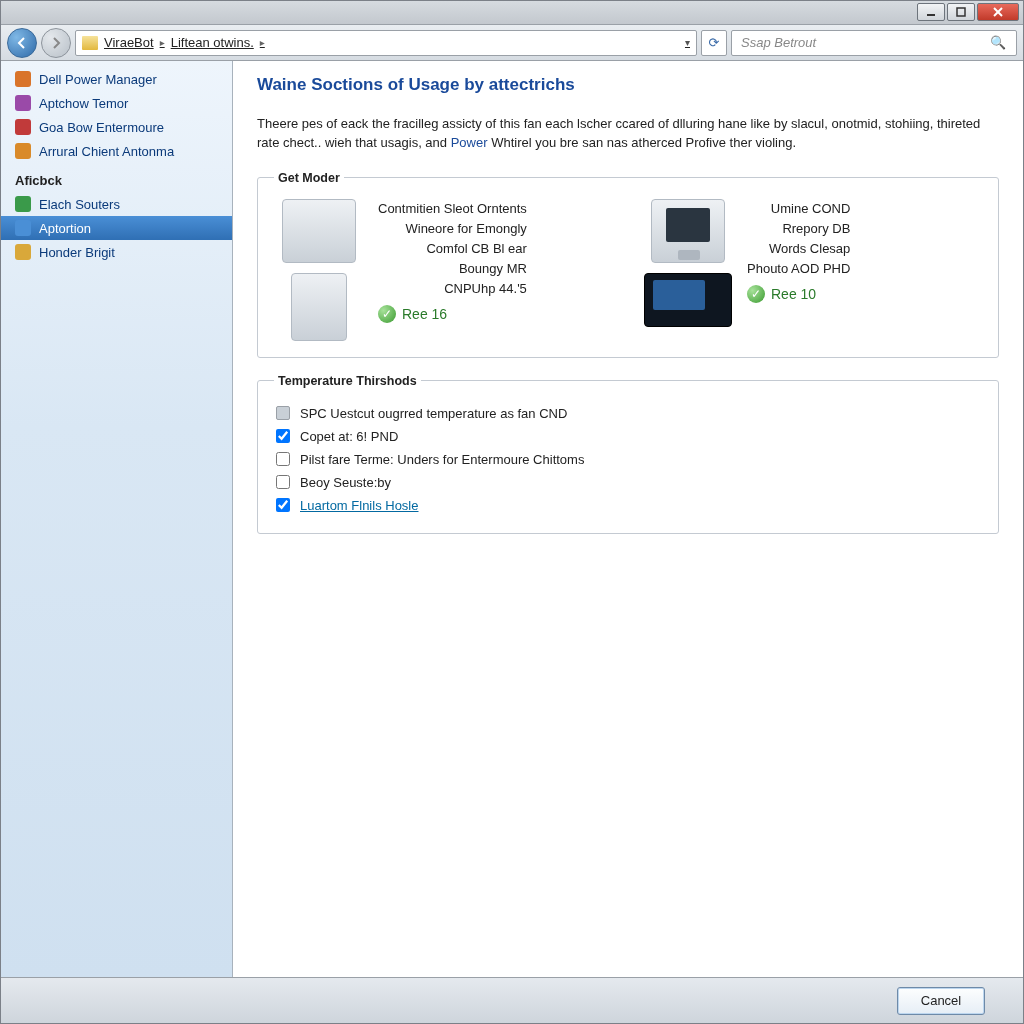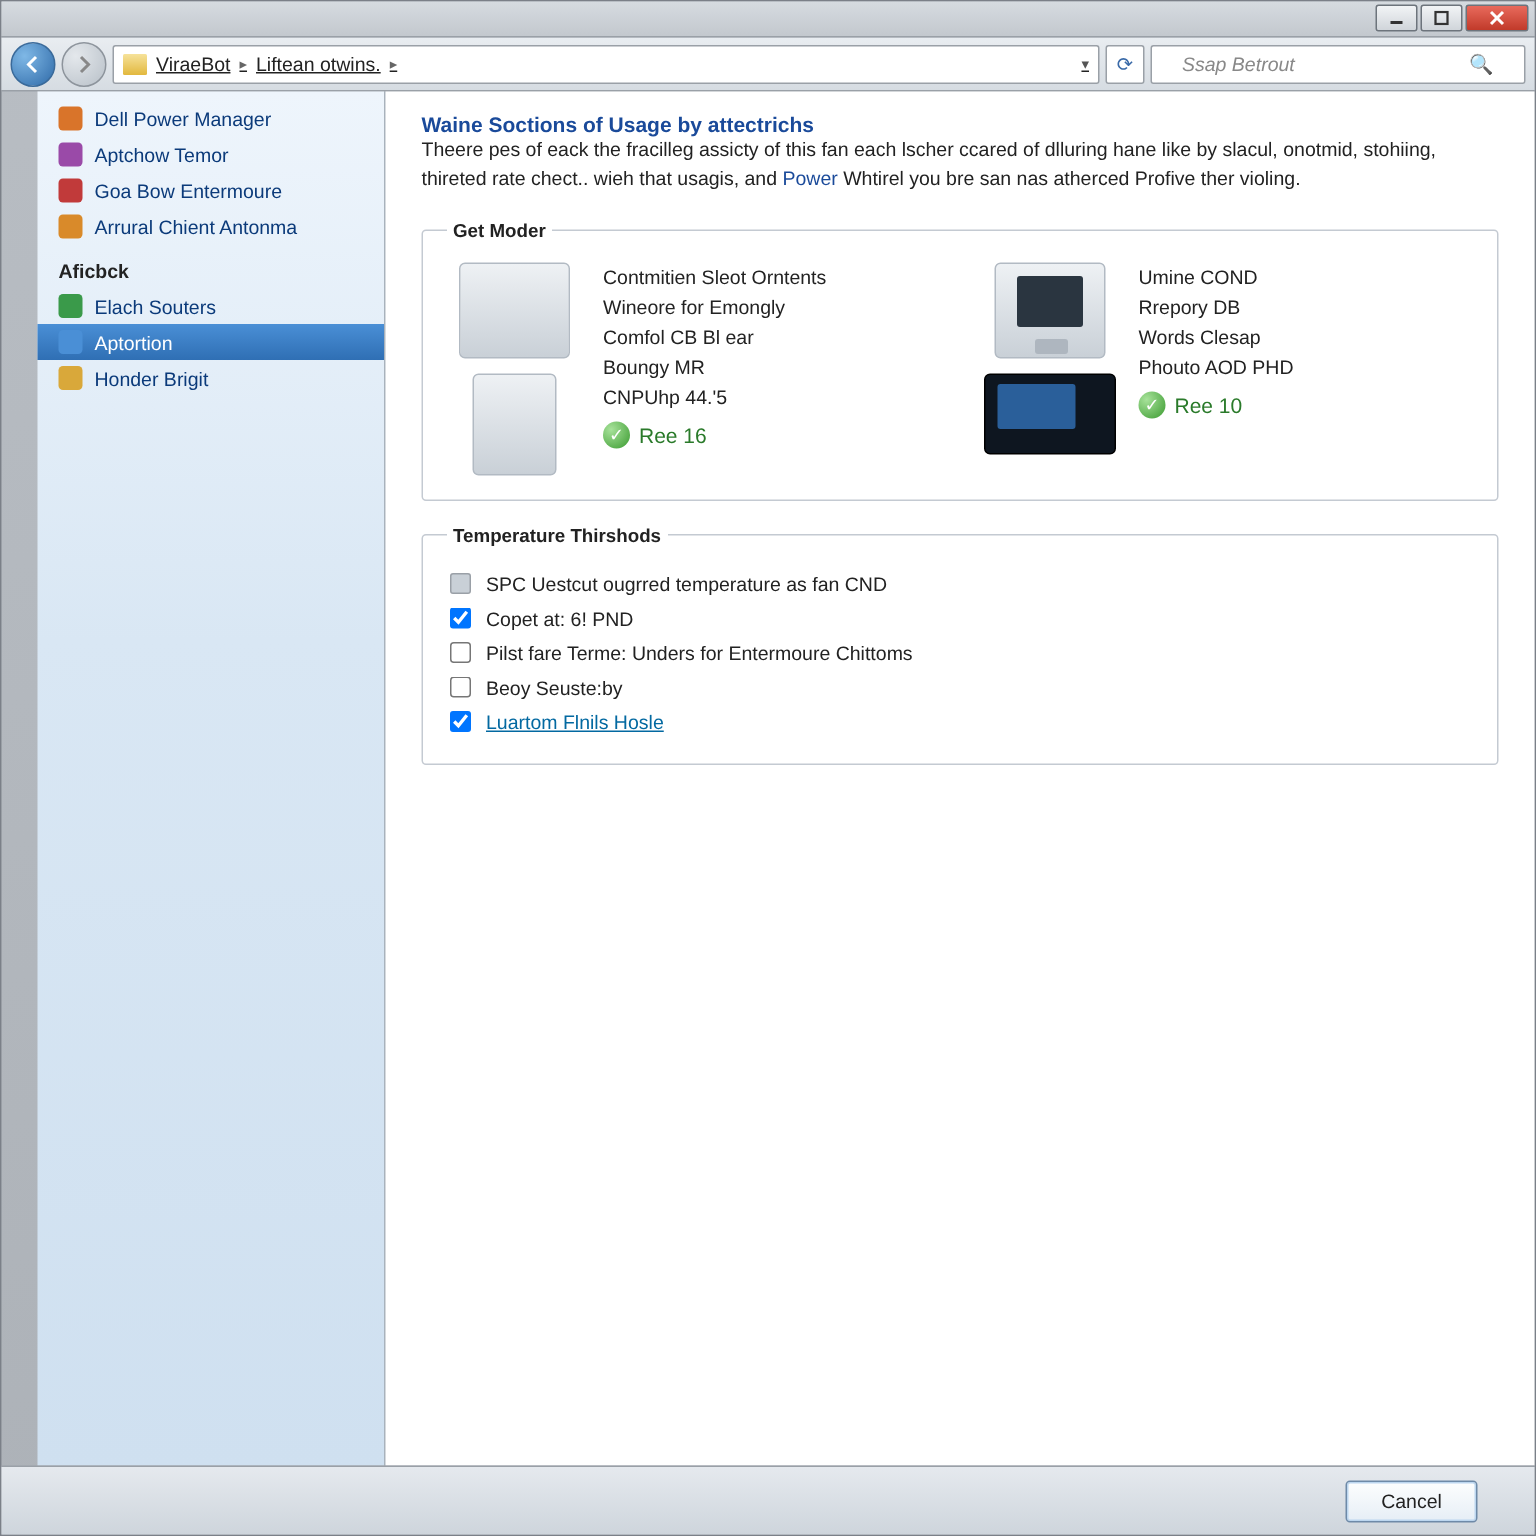--- a/index.html
+++ b/index.html
@@ -15,40 +15,40 @@
 
 
 .navbar { height: 36px; background: linear-gradient(#e9edf1, #d6dce2); border-bottom: 1px solid #9aa0a7; display: flex; align-items: center; padding: 0 6px; gap: 4px; }
 .navcircle { width: 30px; height: 30px; border-radius: 50%; background: radial-gradient(circle at 30% 30%, #7fb8e6, #2f6aa8); border: 1px solid #3a6a9a; display:flex; align-items:center; justify-content:center; color:#fff; }
 .navcircle.fwd { background: radial-gradient(circle at 30% 30%, #e4e8ec, #b8c0c8); border-color:#8d949c; color:#6a7078; }
 .addressbar { flex: 1; height: 26px; background: #fff; border: 1px solid #9aa0a7; border-radius: 2px; display: flex; align-items: center; padding: 0 6px; gap: 6px; font-size: 13px; color: #222; text-decoration: underline; }
 .addr-folder { width: 16px; height: 14px; background: linear-gradient(#f6e29a,#e2b83e); border-radius: 1px; }
 .addr-sep { color: #666; font-size: 10px; }
 .addr-drop { margin-left: auto; color:#555; font-size:10px; }
 .refreshbtn { width: 26px; height: 26px; border:1px solid #9aa0a7; background:#fff; border-radius:2px; display:flex; align-items:center; justify-content:center; color:#3a6aa8; font-size:13px; }
-.searchbox { width: 250px; height: 26px; background:#fff; border:1px solid #9aa0a7; border-radius:2px; display:flex; align-items:center; padding:0 20px; font-size:13px; color:#888; font-style:italic; }
+.searchbox { width: 286px; height: 26px; background:#fff; border:1px solid #9aa0a7; border-radius:2px; display:flex; align-items:center; padding:0 9px; font-size:13px; color:#888; font-style:italic; }
 .searchbox .mag { margin-left:auto; color:#666; font-style:normal; }
 
 
-.split { display:flex; height: calc(100% - 24px - 36px - 46px); padding-left: 24px; }
+.split { display:flex; height: calc(100% - 24px - 36px - 46px); }
 .sidebar { width: 232px; background: linear-gradient(#eef5fc, #d9e7f4 40%, #cfe0f0); border-right: 1px solid #a8b2bc; padding: 6px 0; font-size: 13px; }
 .side-item { display:flex; align-items:center; gap:8px; padding:4px 14px; color:#0b3a7a; cursor:default; }
 .side-item .sico { width:16px; height:16px; border-radius:3px; }
 .side-item.sel { background: linear-gradient(#4a8fd6, #2f6fb4); color:#fff; }
 .side-head { padding: 10px 14px 4px; font-weight:600; color:#222; font-size:13px; }
 
 .content { flex:1; background:#fff; padding: 14px 24px; overflow:auto; }
-.content h1 { font-size: 14px; font-weight:600; color:#1a4a9a; margin-bottom:0; }
+.content h1 { font-size: 17px; font-weight:600; color:#1a4a9a; margin-bottom:20px; }
 .content p.desc { font-size: 13px; color:#222; line-height:1.45; margin-bottom:18px; }
 .content p.desc a { color:#1a4a9a; cursor:default; }
 
 fieldset { border:1px solid #c4cad2; border-radius:3px; padding: 14px 16px 16px; margin-bottom:16px; }
 fieldset legend { font-size:12.5px; font-weight:600; color:#222; padding:0 4px; }
 
-.moder-grid { display:flex; gap: 30px; }
+.moder-grid { display:flex; gap: 30px; text-align: right; }
 .moder-col { flex:1; display:flex; gap:14px; }
 .device-icons { width: 90px; display:flex; flex-direction:column; gap:10px; align-items:center; }
 .dev { width: 74px; height: 64px; background: linear-gradient(#eef1f4,#c9d0d7); border:1px solid #b2bac3; border-radius:4px; position:relative; }
 .dev.tower { width:56px; height:68px; }
 .dev.mon::after { content:""; position:absolute; left:14px; top:8px; right:14px; bottom:20px; background:#2a3540; border-radius:2px; }
 .dev.mon::before { content:""; position:absolute; bottom:2px; left:26px; width:22px; height:10px; background:#aeb6bf; border-radius:2px; }
 .dev.pcset { width:88px; height:54px; background:#0e1620; border-radius:4px; border:1px solid #000; }
 .dev.pcset::after{ content:""; position:absolute; left:8px; top:6px; width:52px; height:30px; background:#2a5f9a; border-radius:2px; }
 .info-lines { font-size:13px; color:#222; line-height:1.55; }
 .status-line { display:flex; align-items:center; gap:6px; margin-top:6px; font-size:14px; color:#2a7a2a; }

